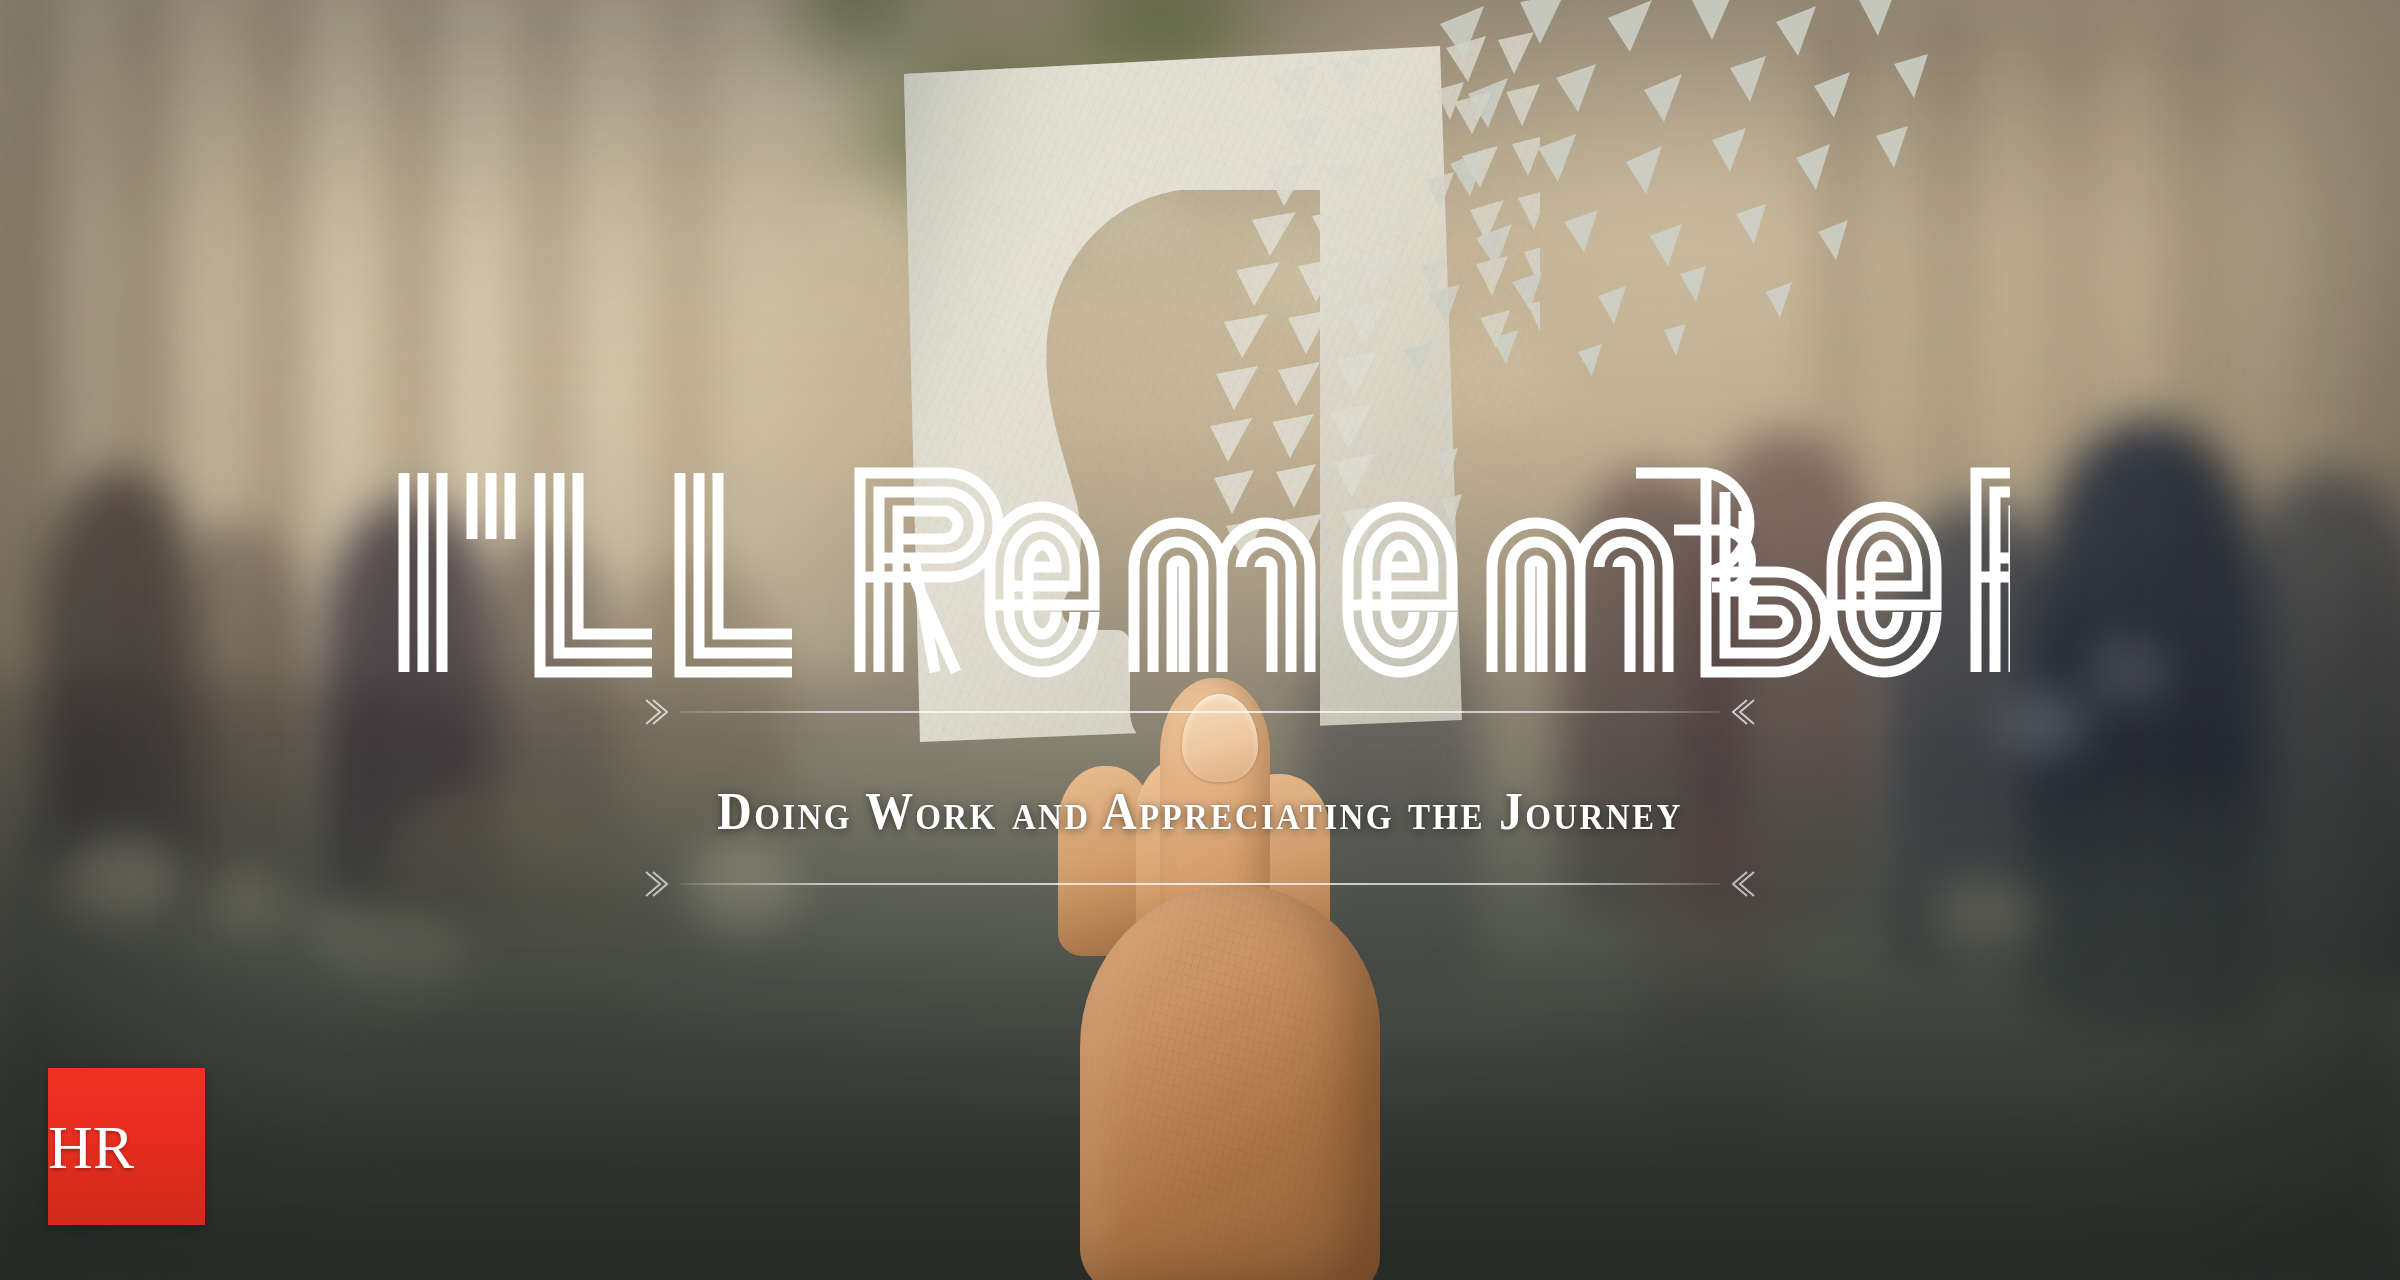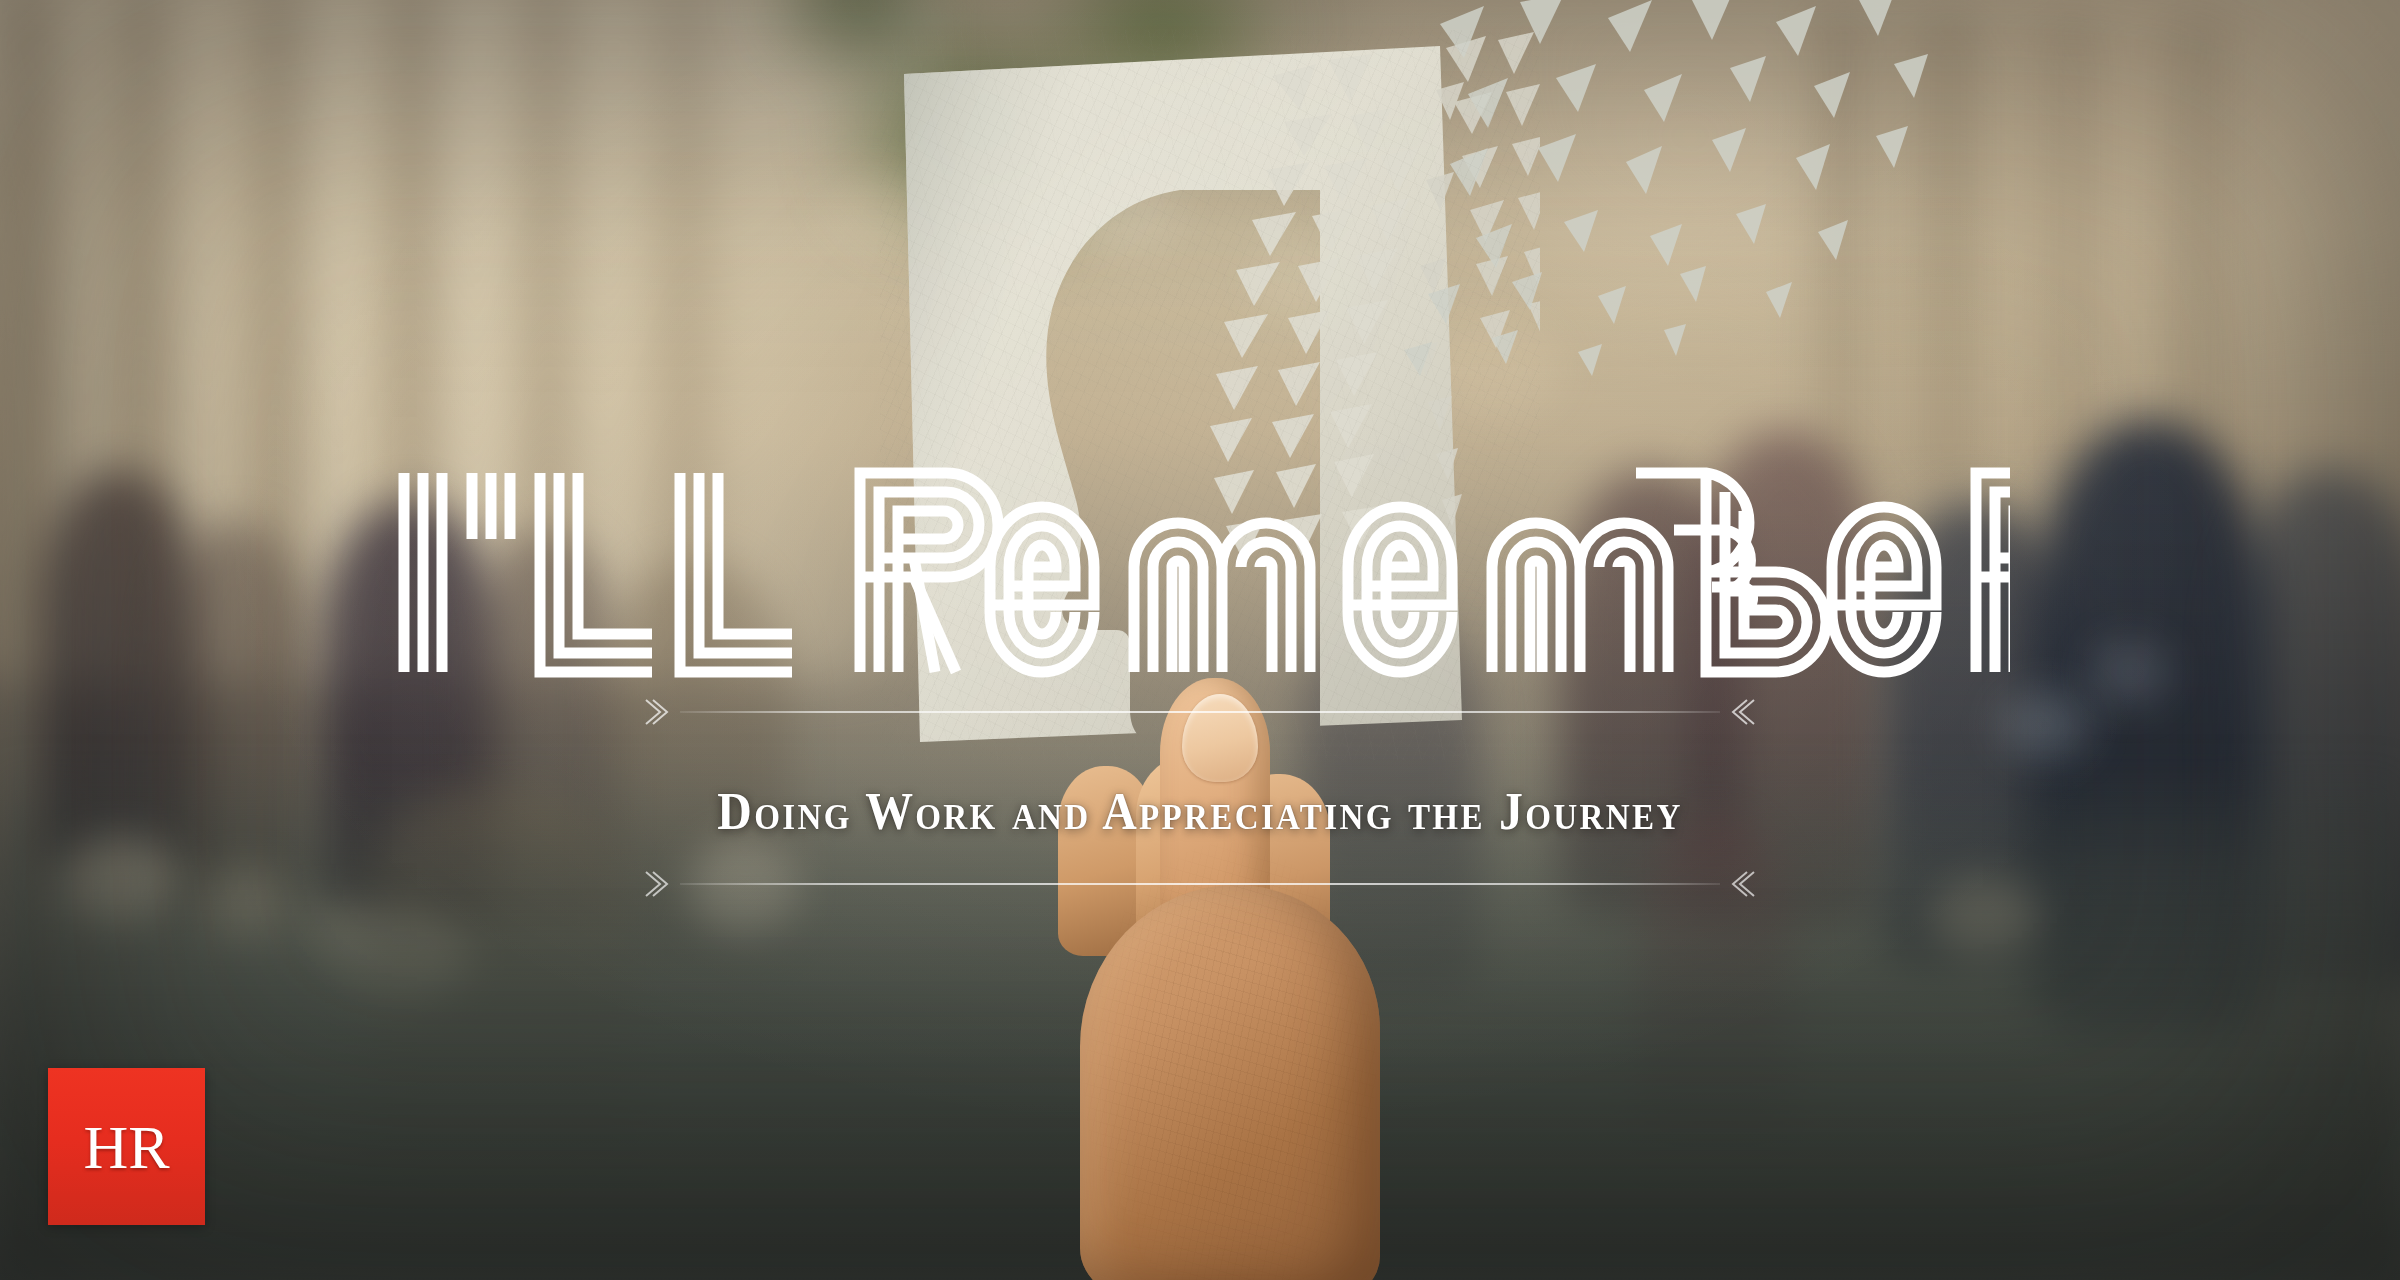--- a/index.html
+++ b/index.html
@@ -214,21 +214,21 @@
     white-space:nowrap;
     text-shadow:0 2px 10px rgba(20,16,14,.55), 0 0 2px rgba(0,0,0,.3);
     pointer-events:auto;
   }
 
   
   .logo{
     position:absolute;left:48px;top:1068px;width:157px;height:157px;
     background:linear-gradient(180deg,#ee3322 0%,#e62d1f 45%,#cf2a1c 100%);
     box-shadow:0 2px 10px rgba(0,0,0,.28);
-    display:flex;align-items:center;justify-content:center;
+    display:flex;align-items:center;
     cursor:pointer;
   }
   .logo .mark{
     font-family:"Liberation Serif",serif;
     font-weight:400;
     font-size:62px;
     line-height:1;
     color:#ffffff;
     font-variant:small-caps;
     letter-spacing:0px;

